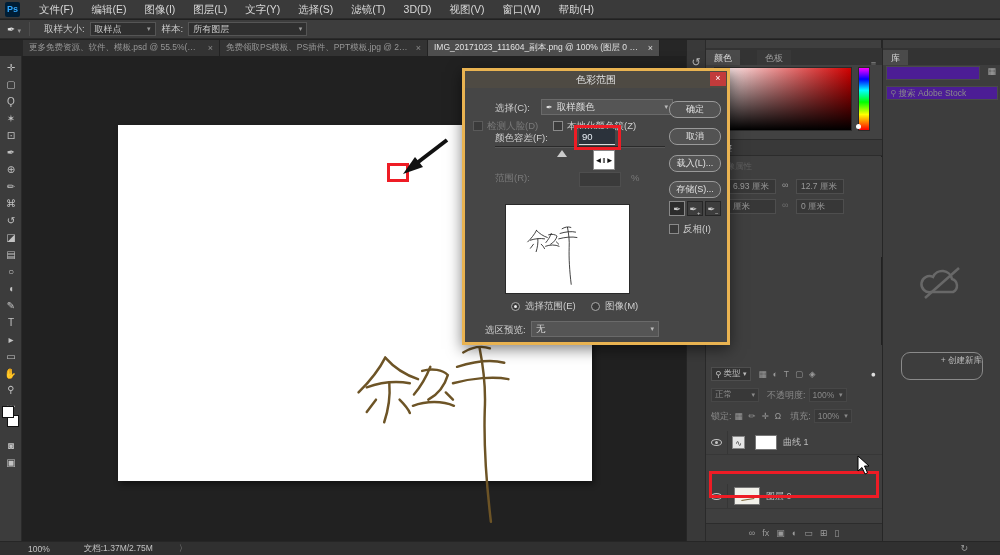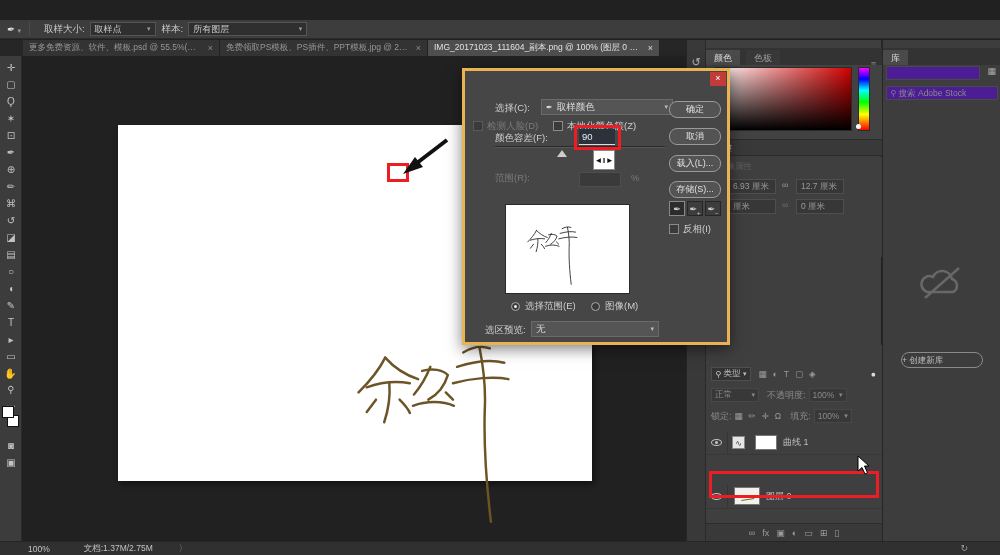--- a/index.html
+++ b/index.html
@@ -43,21 +43,21 @@
   .canvas{position:absolute;left:95px;top:69px;width:474px;height:356px;background:#fff;box-shadow:2px 3px 6px rgba(0,0,0,.45);}
   .sig-canvas{position:absolute;left:230px;top:210px;width:175px;height:195px;color:var(--signature-brown);}
   .anno-box{position:absolute;left:364px;top:107px;width:22px;height:19px;border:3px solid var(--annotation-red);}
   .anno-arrow{position:absolute;left:368px;top:80px;width:60px;height:54px;}
 
   
   .dock-strip{position:absolute;left:686px;top:40px;width:19px;height:501px;background:#393939;border-left:1px solid #262626;}
   .dock-ico{display:block;text-align:center;font-size:11px;color:#bbb;margin-top:16px;}
   .panel-col{position:absolute;left:705px;top:40px;width:176px;height:501px;background:#3f3f3f;border-left:1px solid #2a2a2a;font-size:9px;}
   .ptabs{position:absolute;left:0;width:176px;height:17px;background:#333;display:flex;align-items:flex-end;}
-  .ptab{padding:2px 8px;background:#383838;color:#9c9c9c;font-size:9px;margin-right:6px;height:15px;line-height:12px;}
+  .ptab{padding:2px 8px;background:#383838;color:#9c9c9c;font-size:9px;margin-right:17px;height:15px;line-height:12px;}
   .ptab.active{background:#4a4a4a;color:#ddd;}
   .pmenu{position:absolute;right:6px;top:3px;color:#aaa;font-size:9px;}
   .color-body{position:absolute;left:0;top:25px;width:176px;height:74px;background:#424242;}
   .grad{position:absolute;left:8px;top:2px;width:138px;height:64px;background:linear-gradient(to bottom,rgba(0,0,0,0) 0%,#000 100%),linear-gradient(to right,#fff 0%,#d00000 100%);border:1px solid #2a2a2a;}
   .grad-marker{position:absolute;left:2px;top:2px;width:6px;height:6px;border:1px solid #fff;border-radius:50%;}
   .hue{position:absolute;left:152px;top:2px;width:12px;height:64px;background:linear-gradient(to bottom,#f0f, #00f 18%, #0ff 36%, #0f0 55%, #ff0 75%, #f00 100%);border:1px solid #2a2a2a;}
   .hue-marker{position:absolute;left:-3px;bottom:1px;width:5px;height:5px;background:#fff;border-radius:50%;}
   .adj-header{position:absolute;left:0;top:99px;width:176px;height:17px;background:#393939;border-top:1px solid #2c2c2c;border-bottom:1px solid #2c2c2c;line-height:17px;padding-left:8px;color:#cfcfcf;}
   .props{position:absolute;left:0;top:117px;width:176px;height:100px;background:#3f3f3f;}
   .props .phead{color:#777;opacity:.55;padding:4px 0 0 12px;font-size:8.5px;}
@@ -81,21 +81,21 @@
   .curves-ico{width:13px;height:13px;background:#e6e6e6;color:#333;font-size:8px;text-align:center;line-height:13px;margin:0 4px;border:1px solid #888;}
   .lrow.sel{background:var(--selected-layer);color:#f0f0f0;}
   .layer-anno{position:absolute;left:3px;top:126px;width:170px;height:27px;border:3px solid var(--annotation-red);z-index:5;}
   .lbottom{position:absolute;left:0;top:178px;width:176px;height:18px;background:#393939;border-top:1px solid #2c2c2c;display:flex;align-items:center;justify-content:center;gap:7px;color:#9a9a9a;font-size:9px;}
 
   
   .lib-col{position:absolute;left:882px;top:40px;width:118px;height:501px;background:#3d3d3d;border-left:1px solid #262626;font-size:9px;}
   .lib-field{position:absolute;background:#4c1d95;border:1px solid #4a4a4a;height:14px;color:#8a8a8a;font-size:8.5px;line-height:12px;padding:0 3px;}
   .lib-grid{position:absolute;right:4px;top:26px;color:#aaa;font-size:9px;}
   .lib-msg{position:absolute;left:5px;top:272px;width:108px;color:#7d7d7d;font-size:8.5px;line-height:11px;text-align:center;}
-  .lib-btn{position:absolute;left:18px;top:312px;width:82px;height:16px;border:1px solid #8a8a8a;border-radius:9px;text-align:left;line-height:14px;color:#bbb;font-size:8.5px;}
+  .lib-btn{position:absolute;left:18px;top:312px;width:82px;height:28px;border:1px solid #8a8a8a;border-radius:9px;text-align:right;line-height:14px;color:#bbb;font-size:8.5px;}
   .cloud{position:absolute;left:34px;top:222px;color:#686868;}
 
   
   .dialog{position:absolute;left:462px;top:68px;width:268px;height:277px;background:#464646;border:3px solid var(--dialog-border);box-shadow:0 4px 14px rgba(0,0,0,.5);z-index:20;font-size:9.5px;}
   .dlg-title{position:absolute;left:0;top:0;width:262px;height:17px;background:#4e4a43;text-align:center;line-height:17px;color:#e0e0e0;font-size:10px;}
   .dlg-close{position:absolute;right:1px;top:1px;width:16px;height:14px;background:#c23b3b;color:#fff;text-align:center;line-height:13px;font-size:9px;}
   .dlg-label{position:absolute;color:#cfcfcf;}
   .dlg-drop{position:absolute;display:flex;align-items:center;background:#555;border:1px solid #6a6a6a;height:16px;padding:0 4px;color:#ddd;}
   .dlg-drop .arr{margin-left:auto;font-size:7px;color:#bbb;}
   .cb{position:absolute;width:10px;height:10px;background:#3a3a3a;border:1px solid #8a8a8a;}
@@ -142,20 +142,34 @@
         <path d="M63,69 C76,64 92,64 103,69"></path>
         <path d="M95,56 L102,63"></path>
         <path d="M112,17 C120,12 130,10 138,13"></path>
         <path d="M106,31 C122,26 140,24 152,27"></path>
         <path d="M102,47 C120,42 142,40 156,43"></path>
         <path d="M128,13 C132,33 134,53 133,73 C132,105 134,140 139,182"></path>
       </g>
     </defs>
   </svg>
 
+  <div class="menubar">
+    <span class="pslogo">Ps</span>
+    <span class="mi">文件(F)</span>
+    <span class="mi">编辑(E)</span>
+    <span class="mi">图像(I)</span>
+    <span class="mi">图层(L)</span>
+    <span class="mi">文字(Y)</span>
+    <span class="mi">选择(S)</span>
+    <span class="mi">滤镜(T)</span>
+    <span class="mi">3D(D)</span>
+    <span class="mi">视图(V)</span>
+    <span class="mi">窗口(W)</span>
+    <span class="mi">帮助(H)</span>
+  </div>
 
   <div class="optionsbar">
     <span class="opt-tool"><span>✒</span><span class="mini-arrow">▾</span></span>
     <span class="opt-sep"></span>
     <span class="opt-label">取样大小:</span>
     <span class="chip" style="width:66px">
         <span>取样点</span>
         <span class="arr">▾</span>
       </span>
     <span class="opt-label" style="">样本:</span>
@@ -334,20 +348,21 @@
     <span class="lib-grid">▦</span>
     <span class="lib-field" style="left:3px;top:46px;width:112px"><span style="opacity:.8">⚲</span> <span>搜索 Adobe Stock</span></span>
     <svg class="cloud" width="50" height="40" viewBox="0 0 50 40">
       <path d="M14,30 a8,8 0 1 1 2,-15 a10,10 0 0 1 19,2 a7,7 0 0 1 1,13 z" fill="none" stroke="#686868" stroke-width="2.5"></path>
       <line x1="8" y1="36" x2="42" y2="6" stroke="#686868" stroke-width="2.5"></line>
     </svg>
     <div class="lib-btn">+ 创建新库</div>
   </div>
 
   <div class="dialog">
+    <div class="dlg-title">色彩范围</div>
     <div class="dlg-close">×</div>
 
     <span class="dlg-label" style="left:30px;top:31px">选择(C):</span>
     <span class="dlg-drop" style="left:76px;top:28px;width:132px">
       <span style="font-size:8px;margin-right:4px">✒</span>
       <span>取样颜色</span>
       <span class="arr">▾</span>
     </span>
 
     <span class="cb dimcb" style="left:8px;top:50px"></span>

